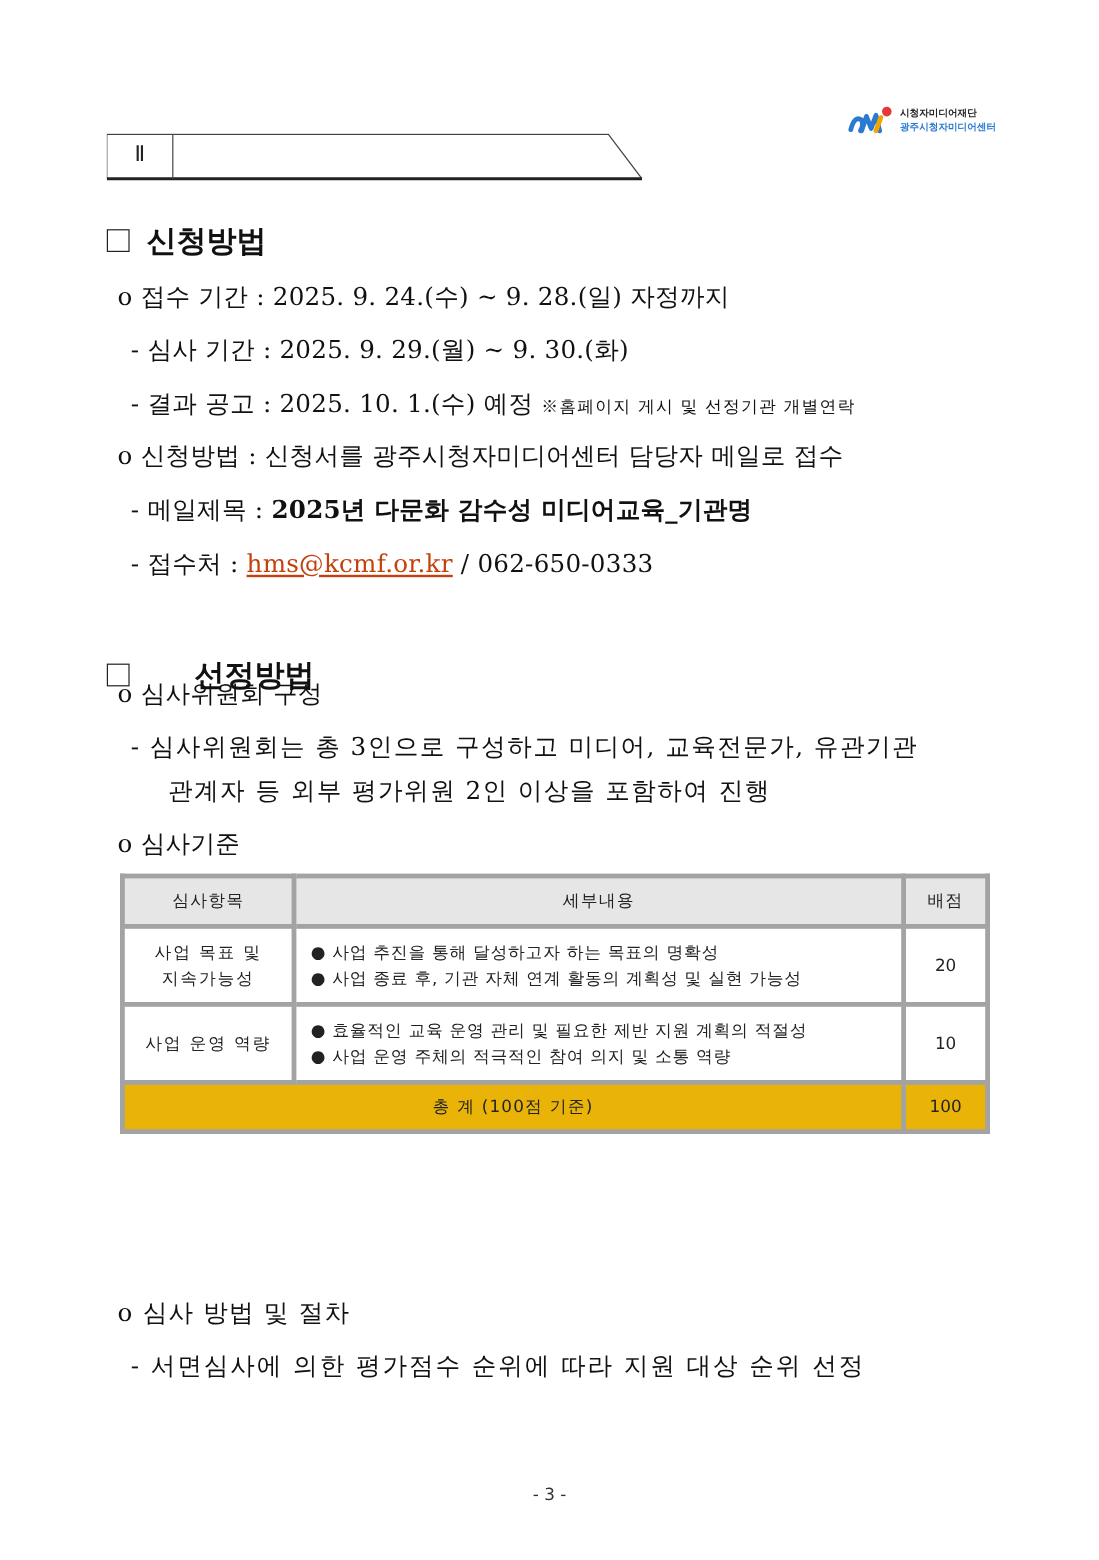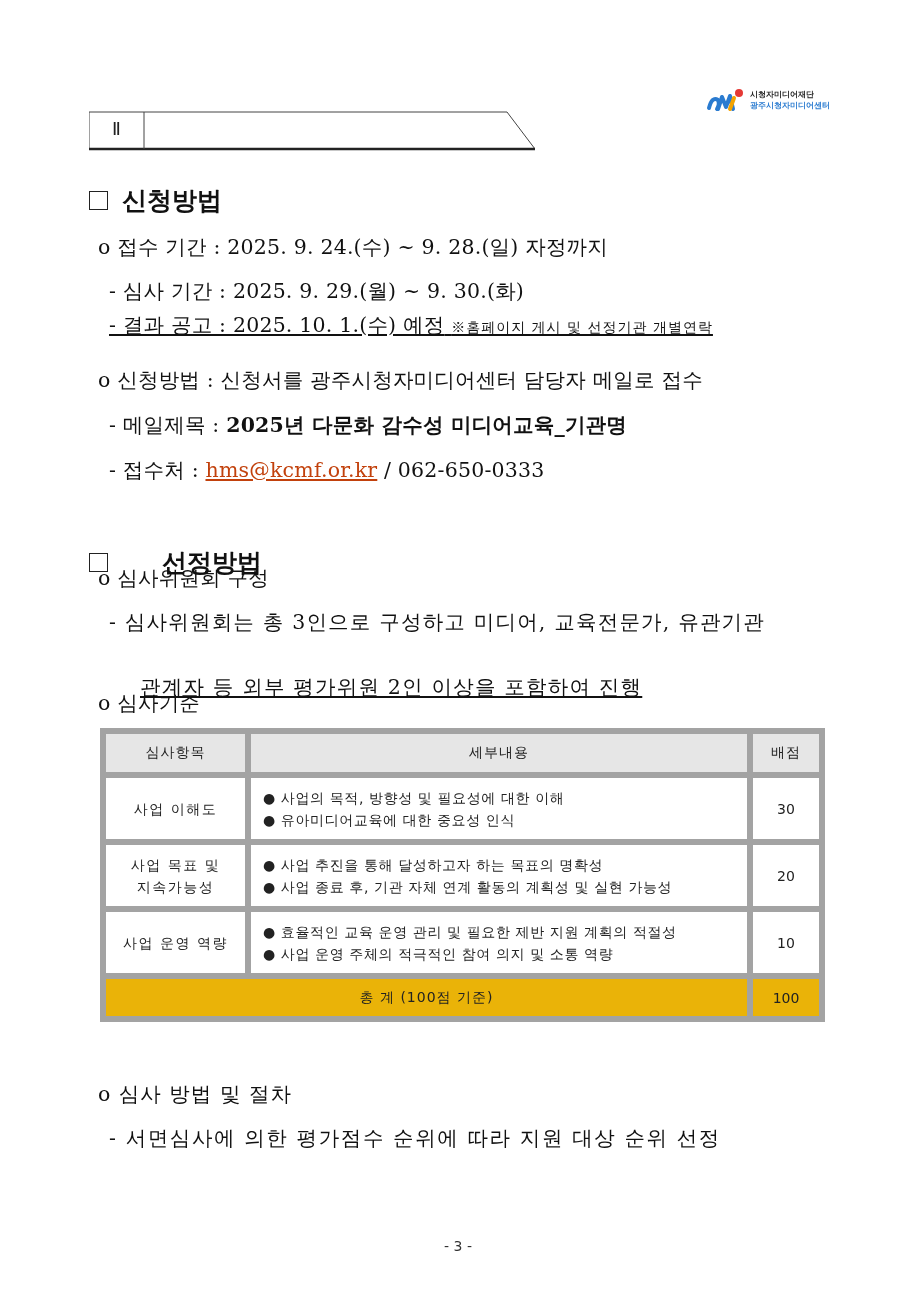--- a/index.html
+++ b/index.html
@@ -19,21 +19,21 @@
   
   .sec{left:89px;font-size:25px;font-weight:bold;display:flex;align-items:center;white-space:nowrap;}
   .sec .box{display:inline-block;width:17px;height:17px;border:1.5px solid #222;margin-right:14px;}
   .line{left:0;font-size:20.5px;white-space:nowrap;letter-spacing:0.2px;}
   .small{font-size:14px;letter-spacing:1px;}
   .bold{font-weight:bold;text-align:right;}
   a.mail{color:#c2410c;text-decoration:underline;}
   
   table.crit{position:absolute;left:100px;top:728px;width:725px;border-collapse:collapse;
              font-family:"DejaVu Sans",sans-serif;font-size:14px;color:#222;}
-  table.crit td,table.crit th{border:6px solid #a3a3a3;padding:0;}
+  table.crit td,table.crit th{border:4px solid #a3a3a3;padding:0;}
   table.crit th{background:#e6e6e6;font-weight:normal;height:38px;letter-spacing:1px;}
   table.crit td.item{text-align:center;line-height:22px;letter-spacing:1.5px;width:139px;}
   table.crit td.detail{padding-left:12px;line-height:22px;letter-spacing:0.6px;}
   table.crit td.score{text-align:center;width:66px;}
   table.crit tr.row td{height:61px;}
   table.crit tr.total td{background:#eab308;height:37px;text-align:center;}
   .pg{left:0;width:916px;top:1238px;text-align:center;font-family:"DejaVu Sans",sans-serif;font-size:14px;color:#333;}
 </style>
 </head>
 <body>
@@ -58,56 +58,48 @@
   <span class="num">Ⅱ</span>
 </div>
 
 <div class="abs sec" style="top:184px;">
   <span class="box"></span>
   <span>신청방법</span>
 </div>
 
 <div class="abs line" style="left:98px;top:233px;">o 접수 기간 : 2025. 9. 24.(수) ~ 9. 28.(일) 자정까지</div>
 <div class="abs line" style="left:109px;top:277px;">- 심사 기간 : 2025. 9. 29.(월) ~ 9. 30.(화)</div>
-<div class="abs line" style="left:109px;top:311px;text-decoration:underline;">
+<div class="abs line" style="left:109px;top:322px;">
   <span>- 결과 공고 : 2025. 10. 1.(수) 예정</span>
   <span class="small">※홈페이지 게시 및 선정기관 개별연락</span>
 </div>
 <div class="abs line" style="left:98px;top:366px;">o 신청방법 : 신청서를 광주시청자미디어센터 담당자 메일로 접수</div>
 <div class="abs line" style="left:109px;top:411px;">
   <span>- 메일제목 : </span><span class="bold">2025년 다문화 감수성 미디어교육_기관명</span>
 </div>
 <div class="abs line" style="left:109px;top:456px;">
   <span>- 접수처 : </span><a class="mail">hms@kcmf.or.kr</a><span> /  062-650-0333</span>
 </div>
 
 <div class="abs sec" style="top:546px;gap:40px;">
   <span class="box"></span>
   <span>선정방법</span>
 </div>
 
 <div class="abs line" style="left:98px;top:564px;">o 심사위원회 구성</div>
 <div class="abs line" style="left:109px;top:608px;letter-spacing:1.2px;">- 심사위원회는 총 3인으로 구성하고 미디어, 교육전문가, 유관기관</div>
-<div class="abs line" style="left:140px;top:673px;letter-spacing:1.2px;text-decoration:underline;">관계자 등 외부 평가위원 2인 이상을 포함하여 진행</div>
+<div class="abs line" style="left:140px;top:645px;letter-spacing:1.2px;">관계자 등 외부 평가위원 2인 이상을 포함하여 진행</div>
 <div class="abs line" style="left:98px;top:689px;">o 심사기준</div>
 
 <table class="crit">
   <tbody>
       <tr>
     <th>심사항목</th>
     <th>세부내용</th>
     <th>배점</th>
-  </tr>
-  <tr class="row">
-    <td class="item"><span>사업 이해도</span></td>
-    <td class="detail">
-      <div>● 사업의 목적, 방향성 및 필요성에 대한 이해</div>
-      <div>● 유아미디어교육에 대한 중요성 인식</div>
-    </td>
-    <td class="score">30</td>
   </tr>
   <tr class="row">
     <td class="item">
       <div>사업 목표 및</div>
       <div>지속가능성</div>
     </td>
     <td class="detail">
       <div>● 사업 추진을 통해 달성하고자 하는 목표의 명확성</div>
       <div>● 사업 종료 후, 기관 자체 연계 활동의 계획성 및 실현 가능성</div>
     </td>

